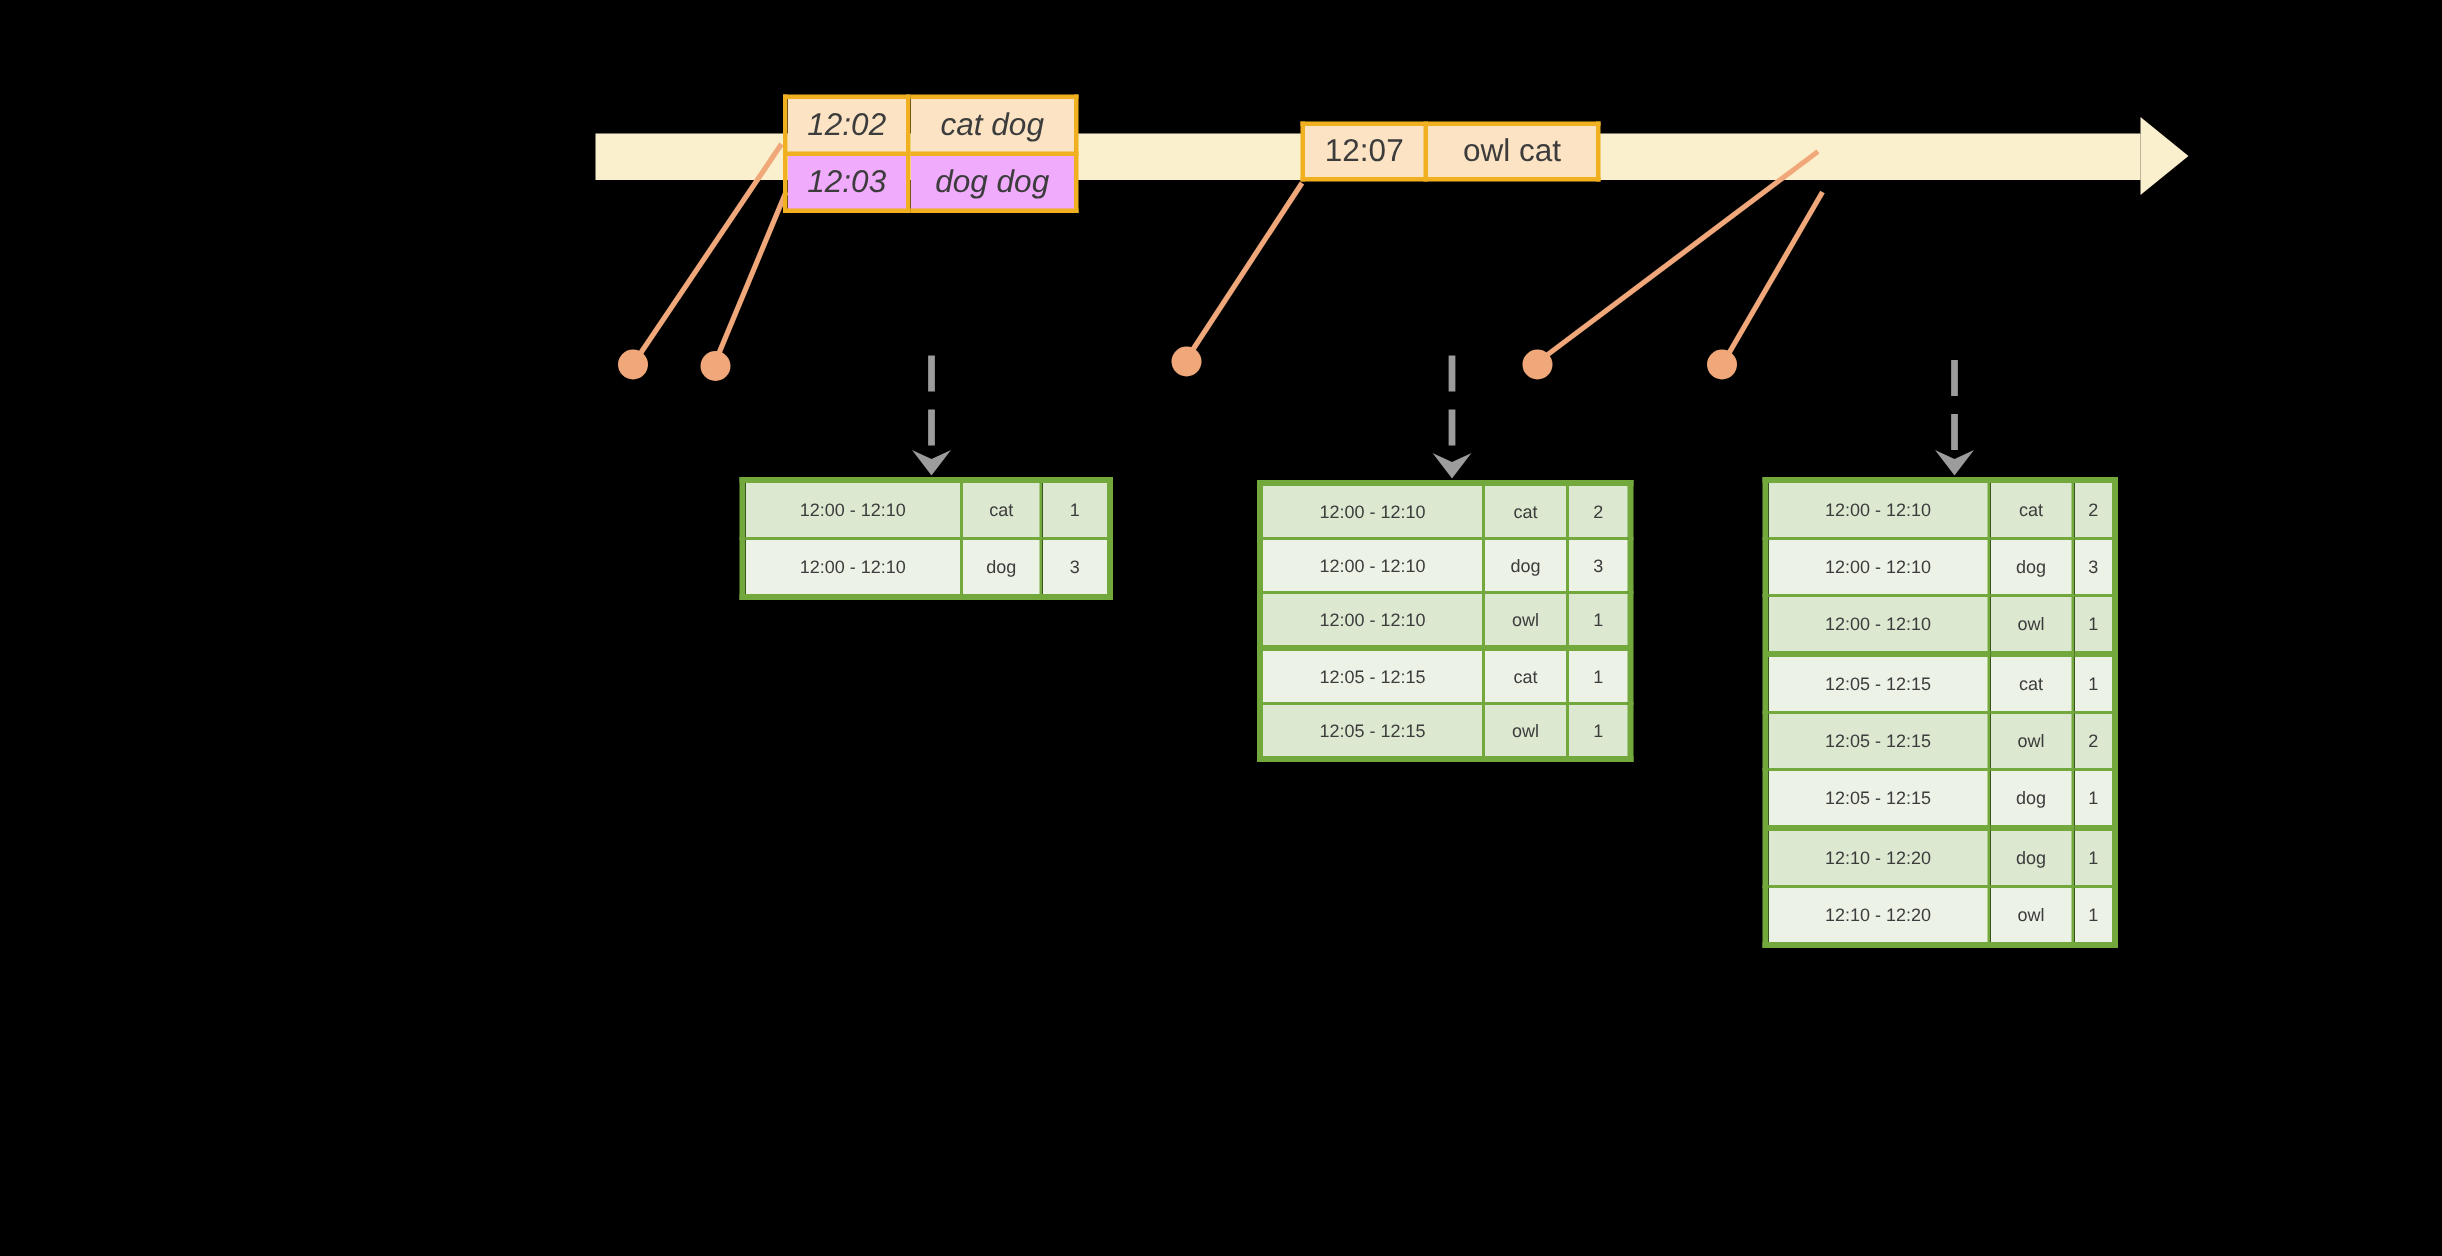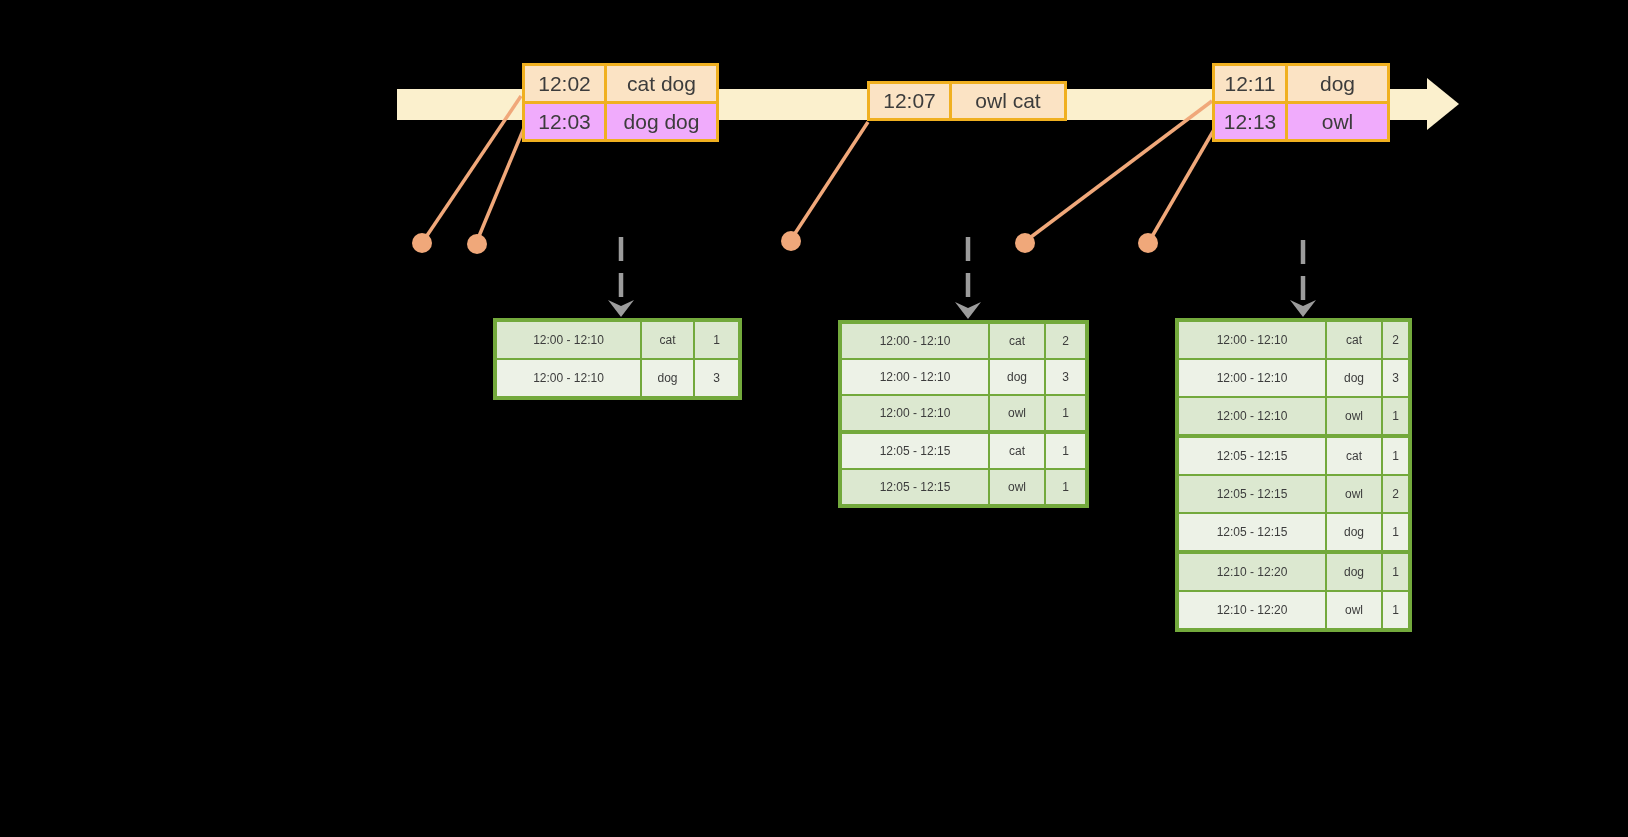--- a/index.html
+++ b/index.html
@@ -80,21 +80,21 @@
     <circle cx="1148" cy="243" r="10" fill="#f0a87a"></circle>
 
     <line x1="621" y1="237" x2="621" y2="301" stroke-width="4.5" stroke-dasharray="24 12" stroke="#9c9c9c"></line>
     <polygon points="608,300 621,306 634,300 621,317" fill="#9c9c9c"></polygon>
     <line x1="968" y1="237" x2="968" y2="303" stroke-width="4.5" stroke-dasharray="24 12" stroke="#9c9c9c"></line>
     <polygon points="955,302 968,308 981,302 968,319" fill="#9c9c9c"></polygon>
     <line x1="1303" y1="240" x2="1303" y2="301" stroke-width="4.5" stroke-dasharray="24 12" stroke="#9c9c9c"></line>
     <polygon points="1290,300 1303,306 1316,300 1303,317" fill="#9c9c9c"></polygon>
   </svg>
 
-  <table class="etable" style="left:522px; top:63px;">
+  <table class="etable" style="left:522px; top:63px;font-style:italic;">
     <colgroup>
         <col style="width:82px">
         <col style="width:112px">
       </colgroup>
     <tbody>
       <tr class="edark">
         <td>12:02</td>
         <td>cat dog</td>
       </tr>
       <tr class="elight">
@@ -110,36 +110,20 @@
         <col style="width:115px">
       </colgroup>
     <tbody>
       <tr class="edark">
         <td>12:07</td>
         <td>owl cat</td>
       </tr>
     </tbody>
   </table>
 
-  <table class="etable" style="left:1212px; top:63px;">
-    <colgroup>
-        <col style="width:73px">
-        <col style="width:102px">
-      </colgroup>
-    <tbody>
-      <tr class="edark">
-        <td>12:11</td>
-        <td>dog</td>
-      </tr>
-      <tr class="elight">
-        <td>12:13</td>
-        <td>owl</td>
-      </tr>
-    </tbody>
-  </table>
 
   <table class="rtable t1" style="left:493px; top:318px;">
     <colgroup>
         <col style="width:146px">
         <col style="width:53px">
         <col style="width:46px">
       </colgroup>
     <tbody>
       <tr class="gdark">
         <td>12:00 - 12:10</td>

